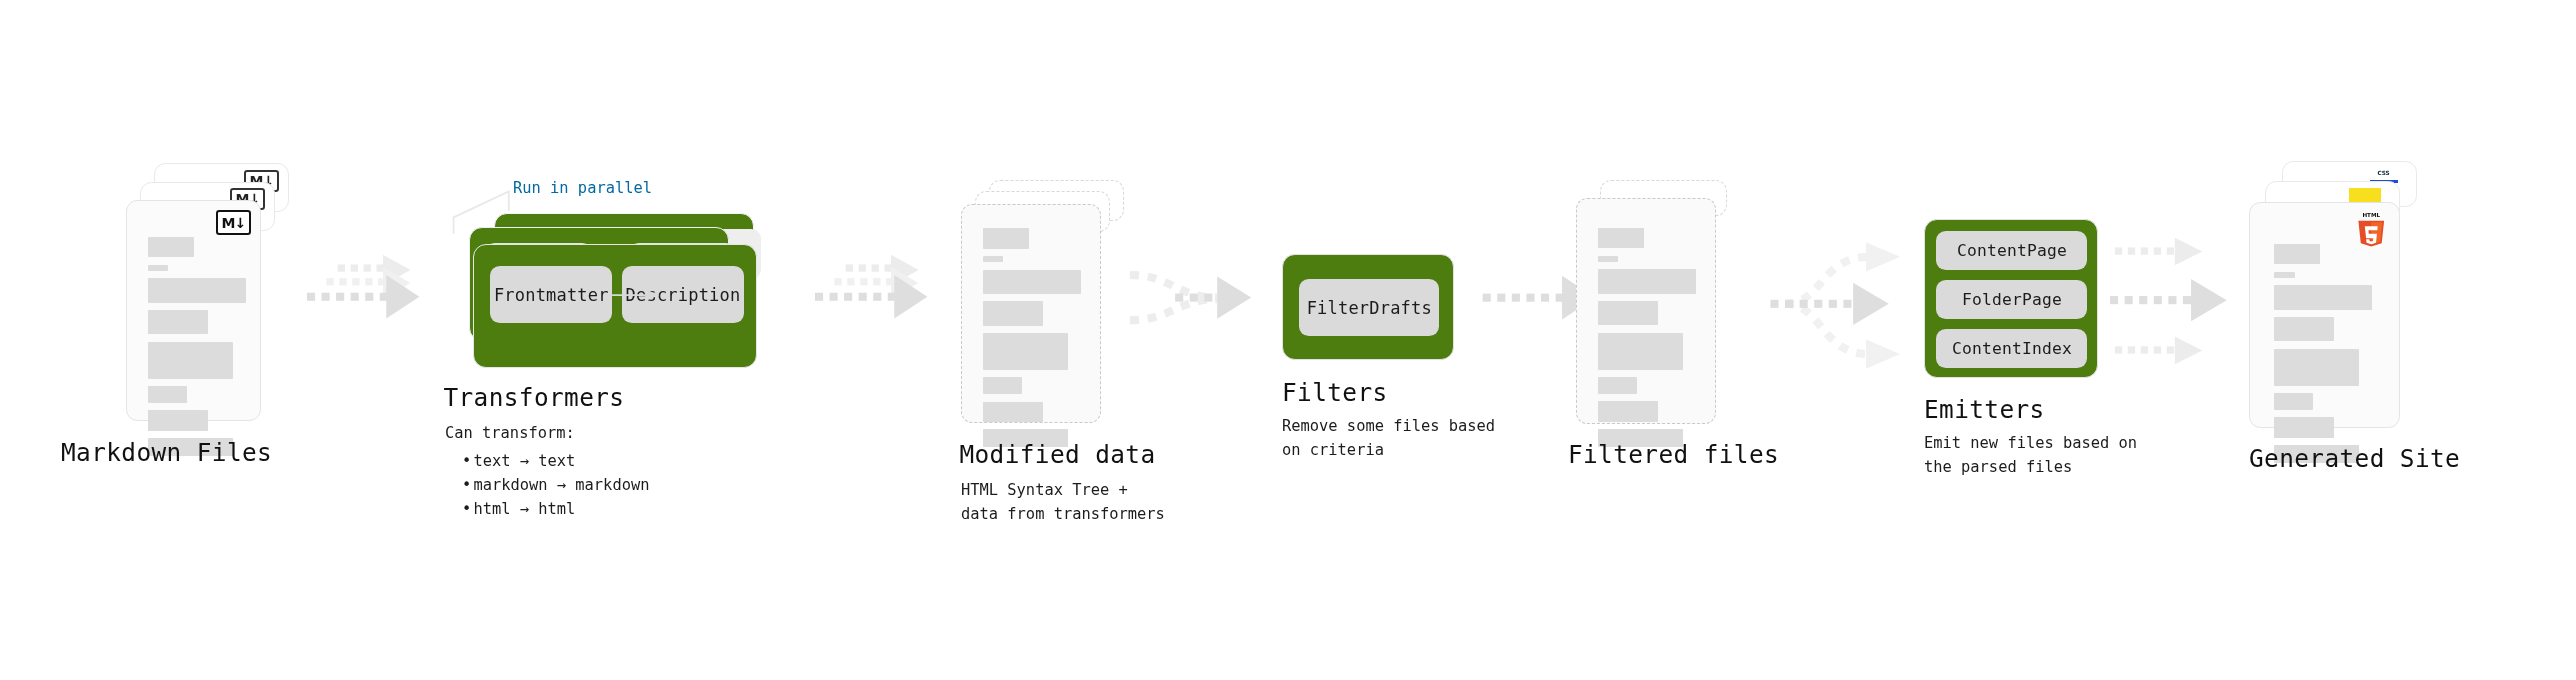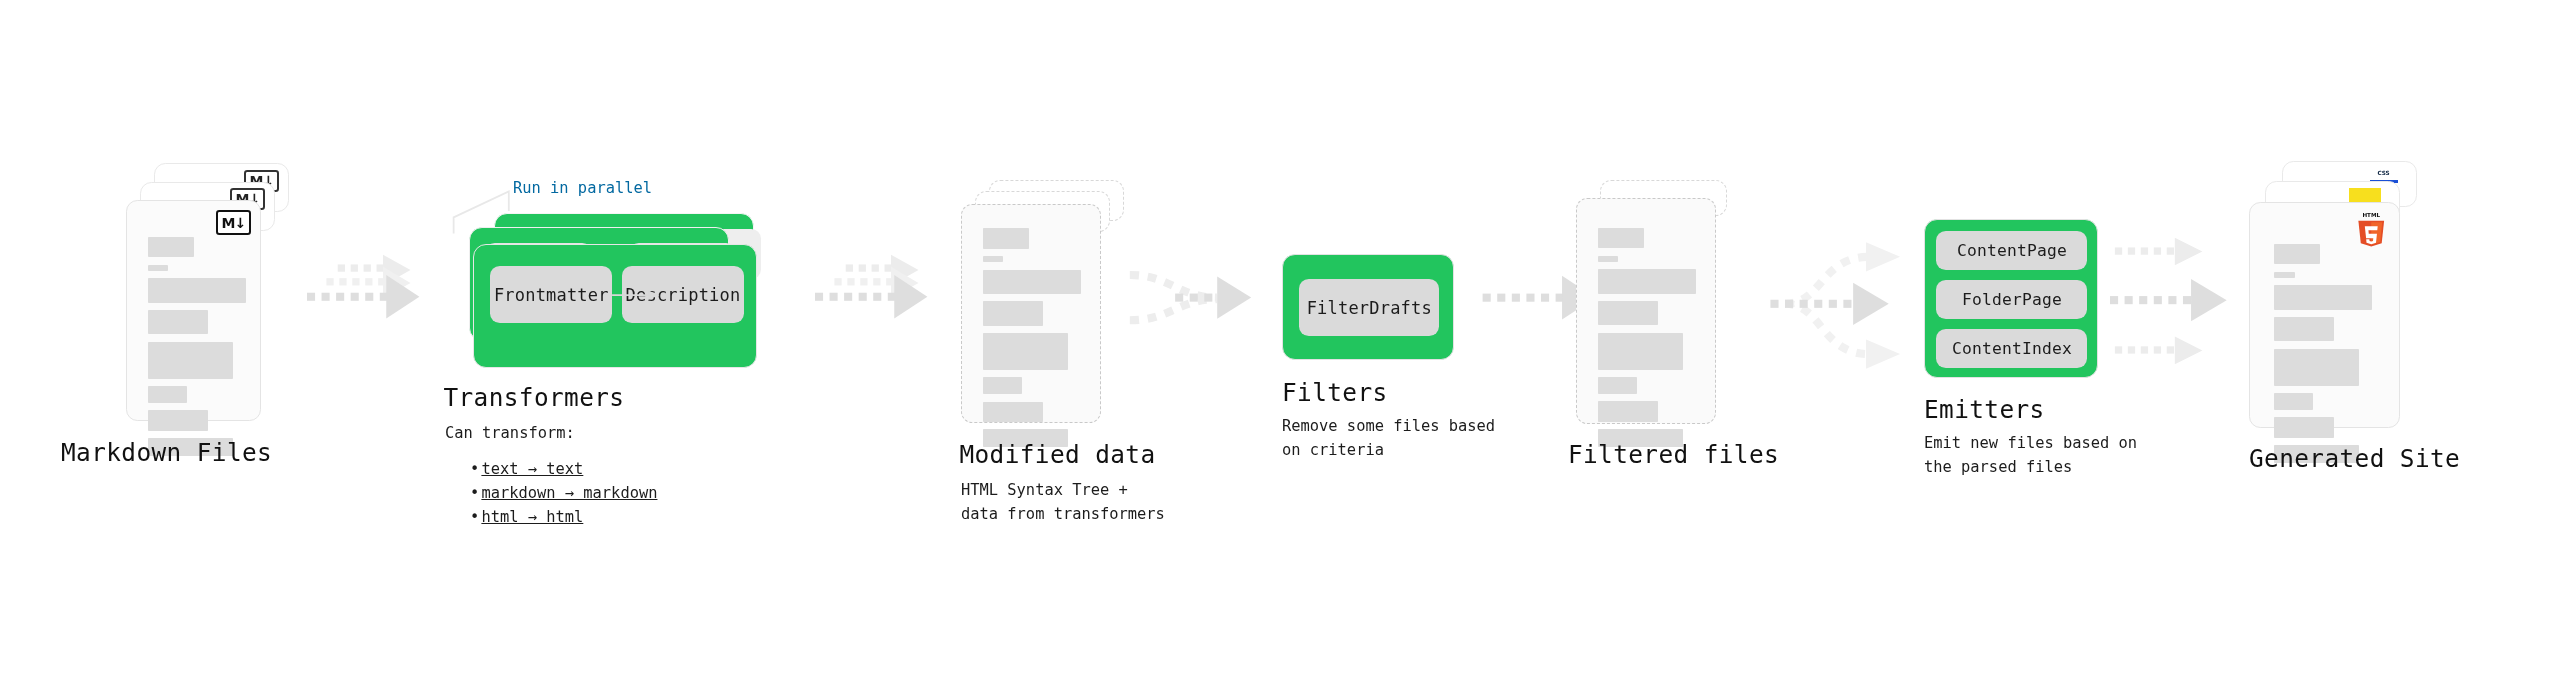--- a/index.html
+++ b/index.html
@@ -98,21 +98,21 @@
     width: 32.5px; height: 19.5px;
     background: #f7df1e;
   }
 
   
   .groupbox {
     position: absolute;
     box-sizing: border-box;
     border: 1.5px solid #e2e2e2;
     border-radius: 13px;
-    background: #22c55e;
+    background: #4d7c0f;
   }
   .groupbox.faint  { border-color: #efefef; }
   .groupbox.fainter{ border-color: #f5f5f5; }
 
   .pill {
     position: absolute;
     box-sizing: border-box;
     background: #dadada;
     border-radius: 9.8px;
     display: flex;
@@ -136,21 +136,21 @@
   }
   .caption-sub {
     position: absolute;
     font-size: 15.4px;
     line-height: 1.55;
     color: #1c1c1c;
     white-space: pre-line;
   }
   .caption-sub.list { white-space: normal; }
   .sub-head { margin: 0 0 1.6px 0; }
-  .sub-list { margin: 12px; padding: 0 0 0 13px; list-style: none; text-decoration: underline; }
+  .sub-list { margin: 4px; padding: 0 0 0 13px; list-style: none; }
   .sub-list li { position: relative; padding-left: 11.4px; }
   .sub-list li::before {
     content: "\2022";
     position: absolute; left: 0; top: 0;
     color: #1c1c1c;
   }
 
   .parallel-label {
     position: absolute;
     font-size: 15.4px;

